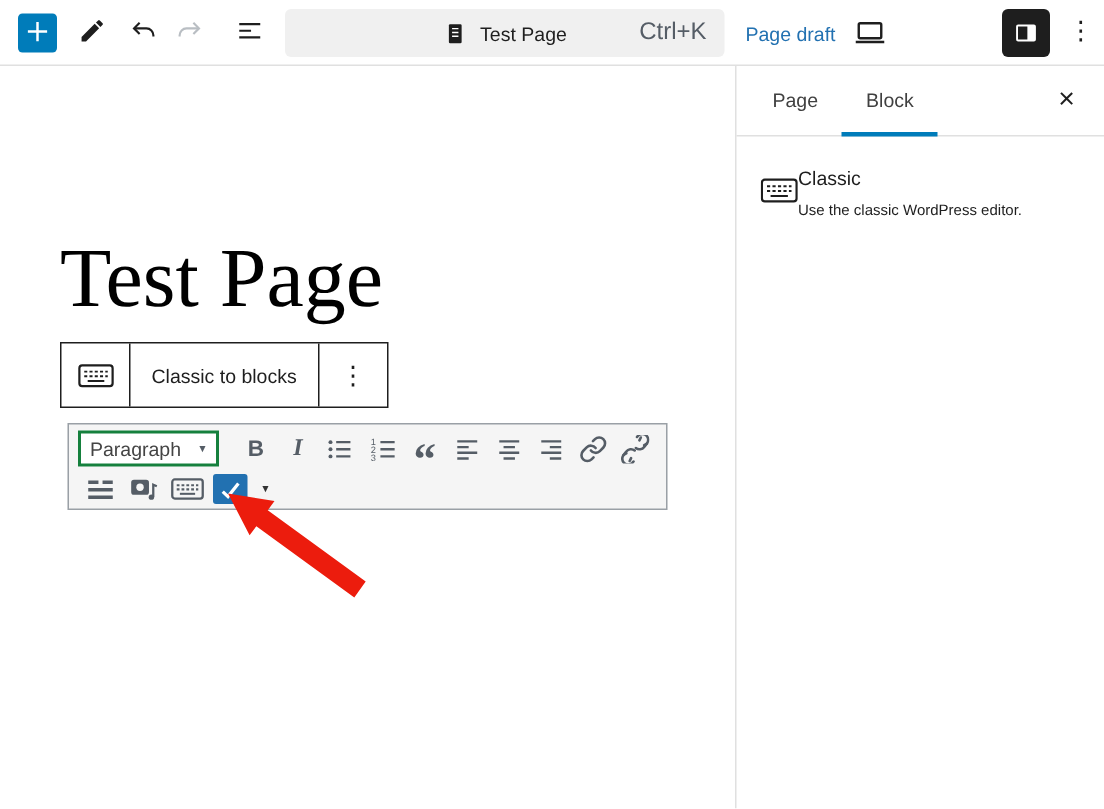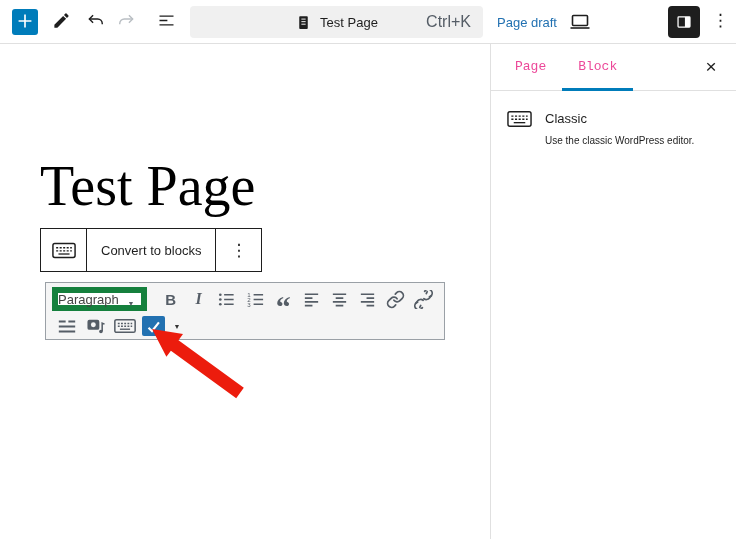--- a/index.html
+++ b/index.html
@@ -28,45 +28,45 @@
              background:#007cba; color:#fff; border-radius:3px; font-size:13px; }
   .panel-toggle { position:absolute; left:668px; top:6px; width:32px; height:32px;
                   background:#1e1e1e; border-radius:4px; display:flex; align-items:center; justify-content:center; }
   .kebab { font-size:17px; line-height:1; color:#1e1e1e; letter-spacing:0; }
   .kebab-header { position:absolute; left:712px; top:12px; }
 
   
   .sidebar { position:absolute; left:490px; top:44px; width:246px; height:495px;
              background:#fff; border-left:1px solid #e0e0e0; z-index:10; }
   .tabs-row { position:relative; height:47px; border-bottom:1px solid #e0e0e0; display:flex; align-items:stretch; padding-left:8px; }
-  .tab { padding:0 16px; font-size:13px; color:#ec4899; border-bottom:3px solid transparent; margin-bottom:-1px;font-family:Liberation Mono, monospace; }
+  .tab { padding:0 16px; font-size:13px; color:#404040; border-bottom:3px solid transparent; margin-bottom:-1px; }
   .tab.active { border-bottom-color:#007cba; }
   .close-btn { position:absolute; right:10px; top:8px; width:30px; height:30px; font-size:19px; color:#1e1e1e; }
-  .block-card { display:flex; gap:13px; padding:18px 16px; }
+  .block-card { display:flex; padding:18px 16px;align-items:center; }
   .card-title { font-size:13px; color:#1e1e1e; margin-bottom:9px; margin-top:2px; }
   .card-desc { font-size:10px; color:#1e1e1e; }
 
   
   .canvas { position:absolute; left:0; top:44px; width:490px; height:495px; background:#fff; }
   .page-title { position:absolute; left:40px; top:110px; font-family:"Liberation Serif", serif;
                 font-weight:400; font-size:56px; color:#000; letter-spacing:0; cursor:text; }
   .convert-toolbar { position:absolute; left:40px; top:184px; height:44px; display:flex;
                      background:#fff; border:1px solid #1e1e1e; }
   .ct-cell { display:flex; align-items:center; justify-content:center; height:100%; }
   .ct-handle { width:46px; border-right:1px solid #1e1e1e; }
   .ct-label { padding:0 14px; font-size:13px; color:#1e1e1e; border-right:1px solid #1e1e1e; }
   .ct-kebab { width:45px; }
 
   .tinymce { position:absolute; left:45px; top:238px; width:400px; height:58px;
              background:#f5f5f5; border:1px solid #9aa0a6; padding:3px 6px; }
   .mce-row { display:flex; align-items:center; height:26px; }
   .mce-row2 { margin-top:1px; }
   .format-select { position:relative; width:97px; height:24px; background:#fff;
-                   border:6px solid #15803d; display:flex; align-items:center;
-                   padding-left:0; font-size:13px; color:#444; margin-right:10px; cursor:pointer; }
+                   border:2px solid #15803d; display:flex; align-items:center;
+                   padding-left:6px; font-size:13px; color:#444; margin-right:10px; cursor:pointer; }
   .sel-arrow { position:absolute; right:6px; top:7px; font-size:7px; color:#555d66; }
   .mce-btn { width:29px; height:24px; display:flex; align-items:center; justify-content:center; color:#555d66; }
   .glyph-b { font-size:15px; font-weight:800; }
   .glyph-i { font-family:"Liberation Serif", serif; font-style:italic; font-weight:700; font-size:16px; }
   .glyph-q { font-family:"Liberation Serif", serif; font-weight:700; font-size:30px; line-height:0; margin-top:16px; }
   .check-btn { width:23px; height:20px; background:#2271b1; border-radius:2px;
                display:flex; align-items:center; justify-content:center; margin-left:3px; }
   .caret { font-size:7px; color:#333; margin-left:5px; }
 
   .red-arrow { position:absolute; left:140px; top:283px; z-index:15; pointer-events:none; }
@@ -177,21 +177,21 @@
     <button class="ct-cell ct-handle">
       <span style="display:flex;">
         <svg width="24" height="17" viewBox="0 0 26 18" fill="none">
             <rect x="1" y="1.5" width="24" height="15" rx="2" stroke="#1e1e1e" stroke-width="1.6"></rect>
             <path d="M4.5 6h17" stroke="#1e1e1e" stroke-width="1.4" stroke-dasharray="2.2 1.6"></path>
             <path d="M4.5 9.3h17" stroke="#1e1e1e" stroke-width="1.4" stroke-dasharray="2.2 1.6"></path>
             <path d="M7 12.8h12" stroke="#1e1e1e" stroke-width="1.4"></path>
           </svg>
       </span>
     </button>
-    <button class="ct-cell ct-label">Convert to blocks</button>
+    <button class="ct-cell ct-label">Classic to blocks</button>
     <button class="ct-cell ct-kebab kebab">
       <span>⋮</span>
     </button>
   </div>
 
   <div class="tinymce">
     <div class="mce-row">
       <div class="format-select">
         <span>Paragraph</span>
         <span class="sel-arrow">▼</span>

